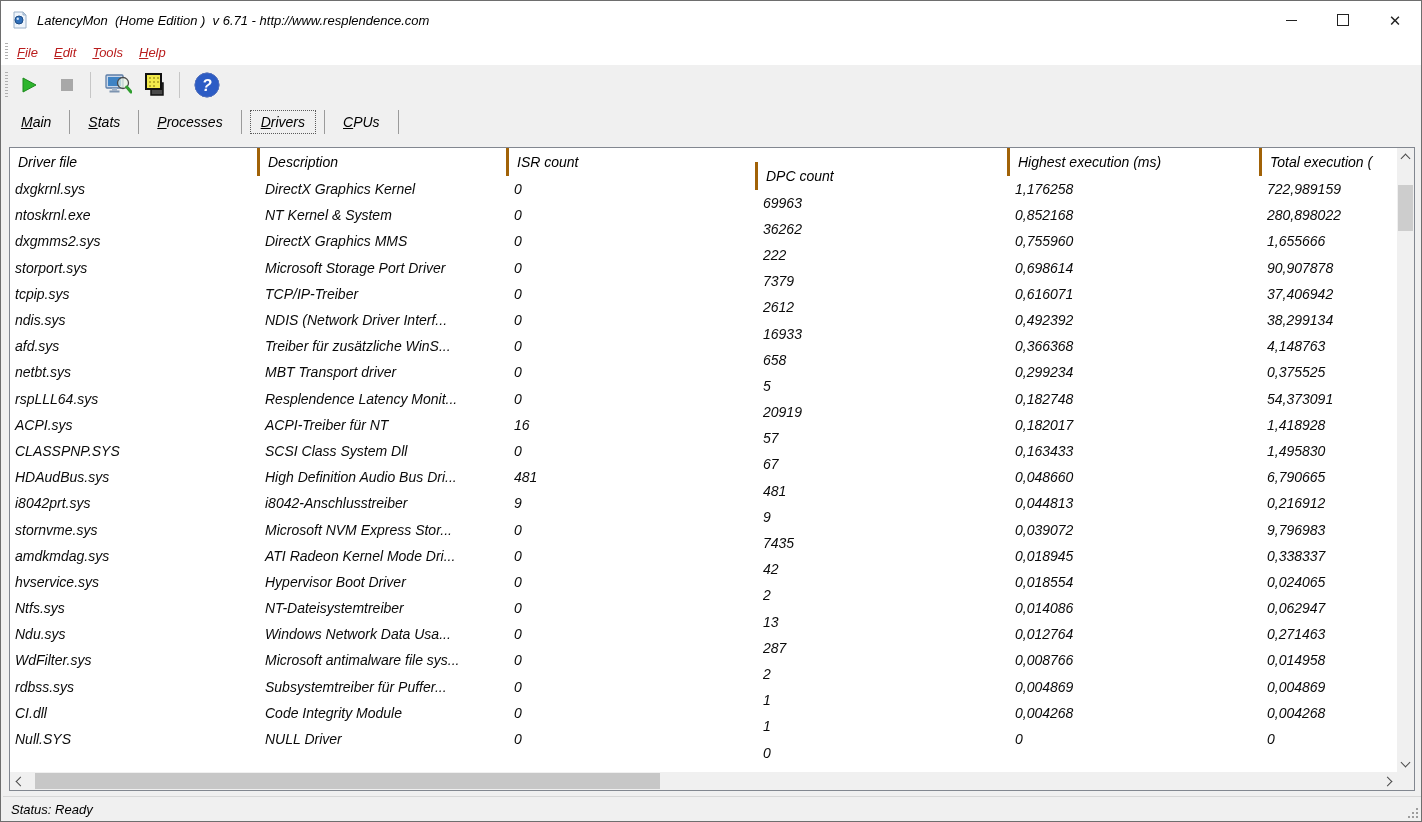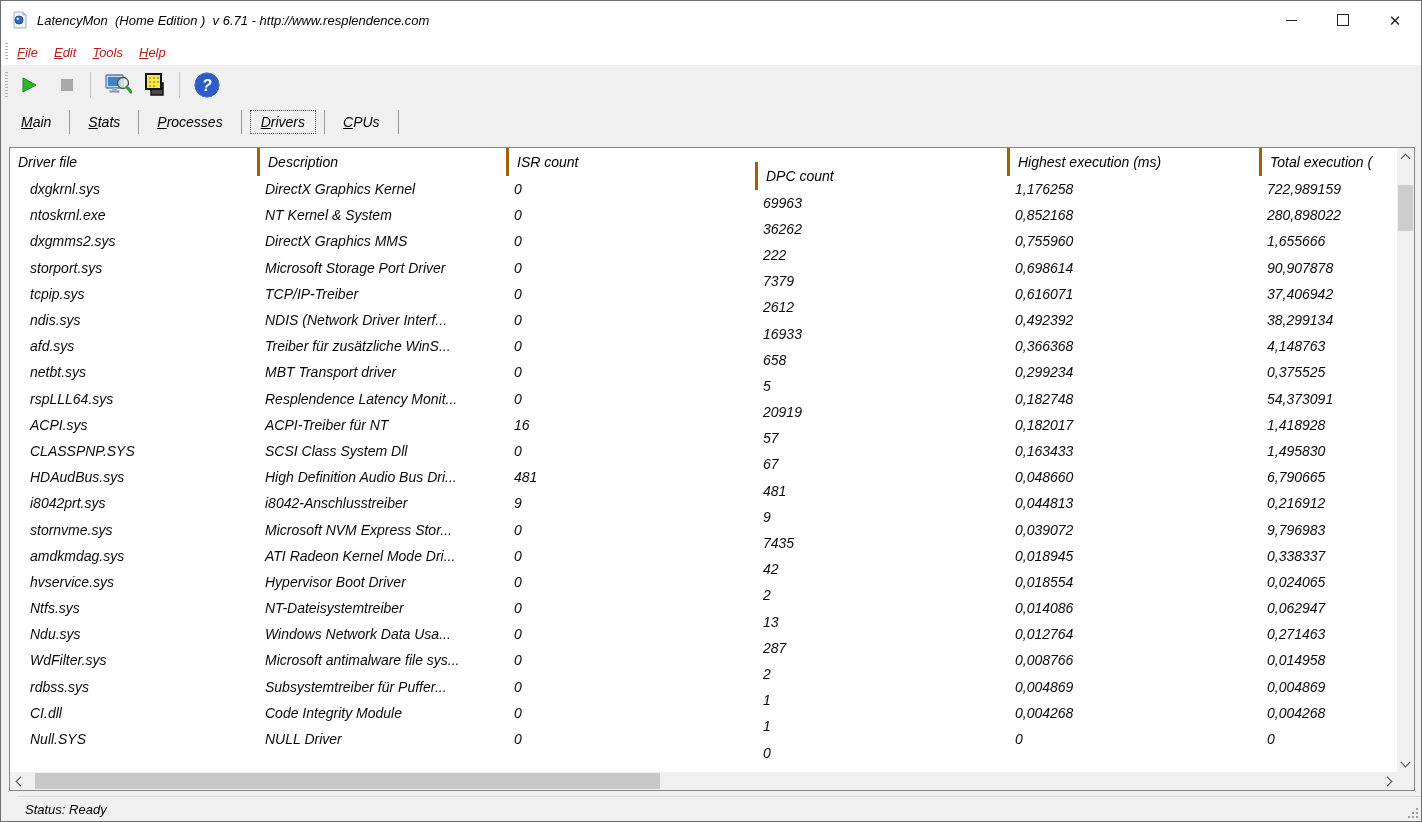--- a/index.html
+++ b/index.html
@@ -39,39 +39,39 @@
   .lv-header{display:flex;height:28px;align-items:center;background:#ffffff;}
   .hcell{font-size:14px;color:#000;white-space:nowrap;overflow:hidden;box-sizing:border-box;
     padding-left:8px;height:28px;line-height:28px;flex:0 0 auto;}
   .hcell.first{}
   .hcell:not(.first){border-left:3px solid #a16207;}
   .c0{width:247px;}.c1{width:249px;}.c2{width:249px;}.c3{width:252px;margin-top:27px;}.c4{width:252px;}
   .c5{width:240px;flex:1 1 auto;}
   .lv-body .row{display:flex;height:26.2px;align-items:center;}
   .cell{font-size:14px;color:#0a0a0a;white-space:nowrap;overflow:hidden;box-sizing:border-box;
     padding-left:8px;flex:0 0 auto;}
-  .cell.first{padding-left:20px;}
+  .cell.first{padding-left:5px;}
   
   .vscroll{position:absolute;top:0;right:0;width:17px;bottom:18px;background:#f0f0f0;}
   .hscroll{position:absolute;left:0;bottom:0;height:18px;right:17px;background:#f0f0f0;}
   .corner{position:absolute;right:0;bottom:0;width:17px;height:18px;background:#f0f0f0;}
   .sb-btn{position:absolute;display:flex;align-items:center;justify-content:center;background:#f0f0f0;}
   .vscroll .sb-btn{width:17px;height:17px;left:0;}
   .hscroll .sb-btn{width:17px;height:18px;top:0;}
   .v-up{top:0;} .v-down{bottom:0;}
   .h-left{left:0;} .h-right{right:0;}
   .vthumb{position:absolute;left:1px;width:15px;top:37px;height:46px;background:#cdcdcd;}
   .hthumb{position:absolute;top:1px;height:16px;left:25px;width:625px;background:#c7c7c7;}
   .chev{width:6px;height:6px;border-right:1.4px solid #4a4a4a;border-bottom:1.4px solid #4a4a4a;}
   .chev.up{transform:rotate(-135deg);margin-top:3px;}
   .chev.down{transform:rotate(45deg);margin-top:-3px;}
   .chev.left{transform:rotate(135deg);margin-left:3px;}
   .chev.right{transform:rotate(-45deg);margin-right:3px;}
   
-  .statusbar{position:absolute;left:16px;right:0;bottom:0;height:24px;background:#f0f0f0;
+  .statusbar{position:absolute;left:2px;right:0;bottom:0;height:24px;background:#f0f0f0;
     border-top:1px solid #d7d7d7;display:flex;align-items:center;}
   .status-text{font-size:13px;color:#000;padding-left:8px;}
   .grip{position:absolute;right:3px;bottom:3px;width:12px;height:12px;}
   .grip i{position:absolute;width:2px;height:2px;background:#9d9d9d;}
 </style>
 </head>
 <body>
 
 <div class="window">
 

